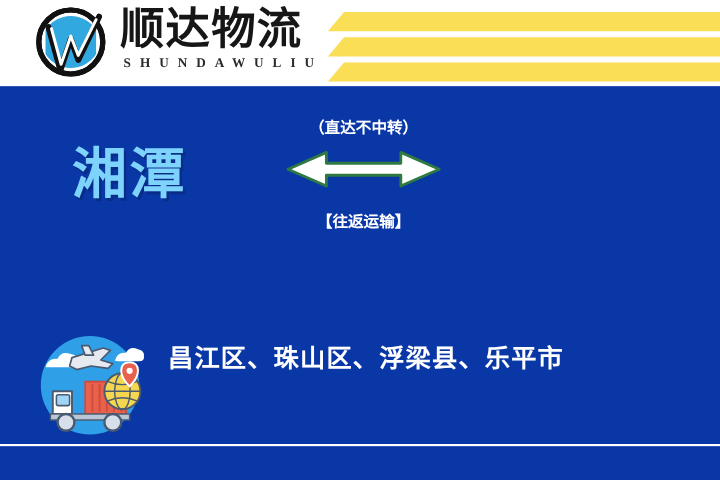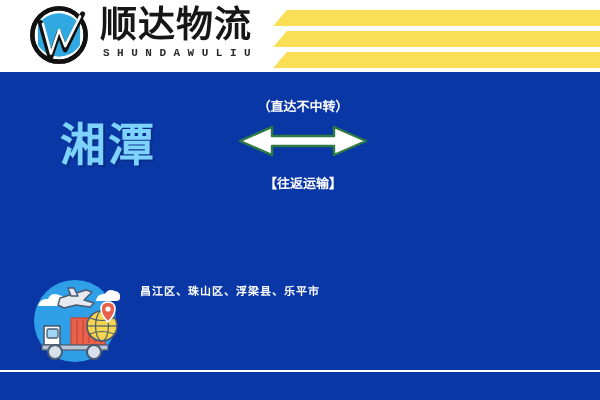--- a/index.html
+++ b/index.html
@@ -68,21 +68,21 @@
   }
   .logo-cn {
     font-family: "Liberation Sans", "DejaVu Sans", sans-serif;
     font-size: 37px;
     font-weight: bold;
     color: #161616;
     line-height: 1.02;
     letter-spacing: 1px;
   }
   .logo-en {
-    font-family: Liberation Mono, monospace;
+    font-family: Liberation Serif, serif;
     font-size: 11px;
     font-weight: bold;
     color: #2a2a2a;
     letter-spacing: 7.5px;
     padding-left: 3px;
     margin-top: 3px;
   }
 
   
   .mainband {
@@ -185,21 +185,21 @@
     top: 268px;
     width: 600px;
     height: 102px;
     background: #0a37a6;
   }
   .districts-text {
     position: absolute;
     left: 140px;
     top: 14px;
     font-family: "Liberation Serif", "DejaVu Serif", serif;
-    font-size: 11px;
+    font-size: 21px;
     font-weight: bold;
     color: #ffffff;
     white-space: nowrap;
     letter-spacing: 1px;
   }
   .illo {
     position: absolute;
     left: 24px;
     top: 6px;
     width: 102px;

